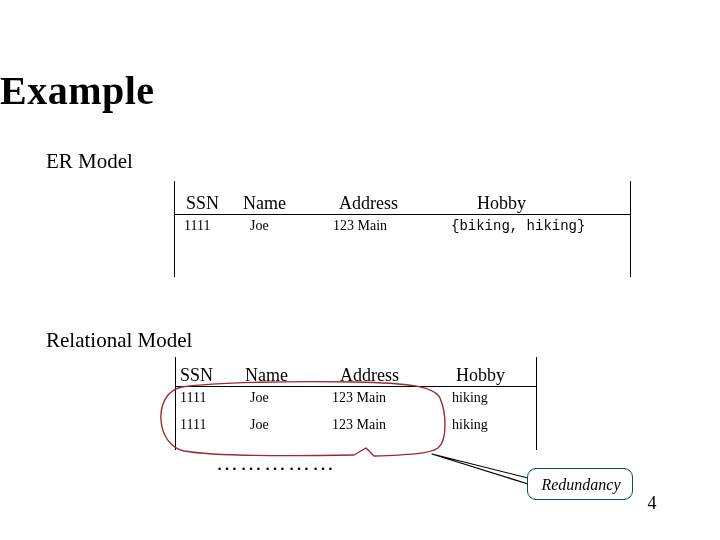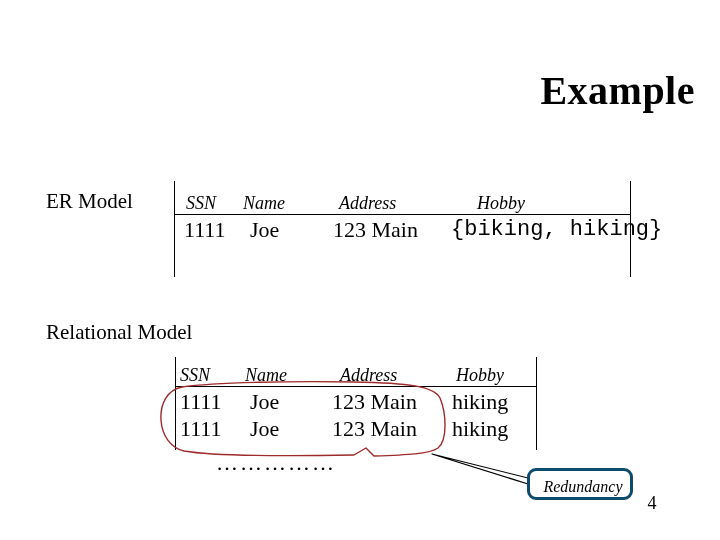--- a/index.html
+++ b/index.html
@@ -20,51 +20,49 @@
     height: 540px;
     background: #ffffff;
   }
 
   
   .slide-title {
     position: absolute;
     left: 0;
     top: 68px;
     width: 657px;
-    text-align: right;
+    text-align: left;
     font-size: 40px;
     font-weight: bold;
     letter-spacing: 0.5px;
     line-height: 46px;
     white-space: nowrap;
-    margin-left: 38px;
   }
 
   
   .section-label {
     position: absolute;
     font-size: 21px;
     line-height: 25px;
     white-space: nowrap;
   }
-  #er-label   { left: 46px;  top: 149px; margin-top: 40px; }
-  #rel-label  { left: 46px;  top: 320px; }
+  #er-label   { left: 46px;  top: 149px; }
+  #rel-label  { left: 46px;  top: 328px; }
 
   
   .cell {
     position: absolute;
     white-space: nowrap;
     line-height: 1;
   }
   .hdr {
-    font-style: italic;
     font-size: 18px;
   }
   .val {
-    font-size: 22px;
+    font-size: 14px;
   }
 
   
   .vline {
     position: absolute;
     width: 1px;
     background: #000000;
   }
   .hline {
     position: absolute;
@@ -92,21 +90,21 @@
     white-space: nowrap;
   }
 
   
   #callout-box {
     position: absolute;
     left: 527px;
     top: 468px;
     width: 106px;
     height: 32px;
-    border: 3px solid #0c4a6e;
+    border: 1px solid #0c4a6e;
     border-radius: 9px;
     background: #ffffff;
     box-sizing: border-box;
   }
   #callout-label {
     position: absolute;
     left: 0;
     top: 0;
     width: 106px;
     height: 32px;

